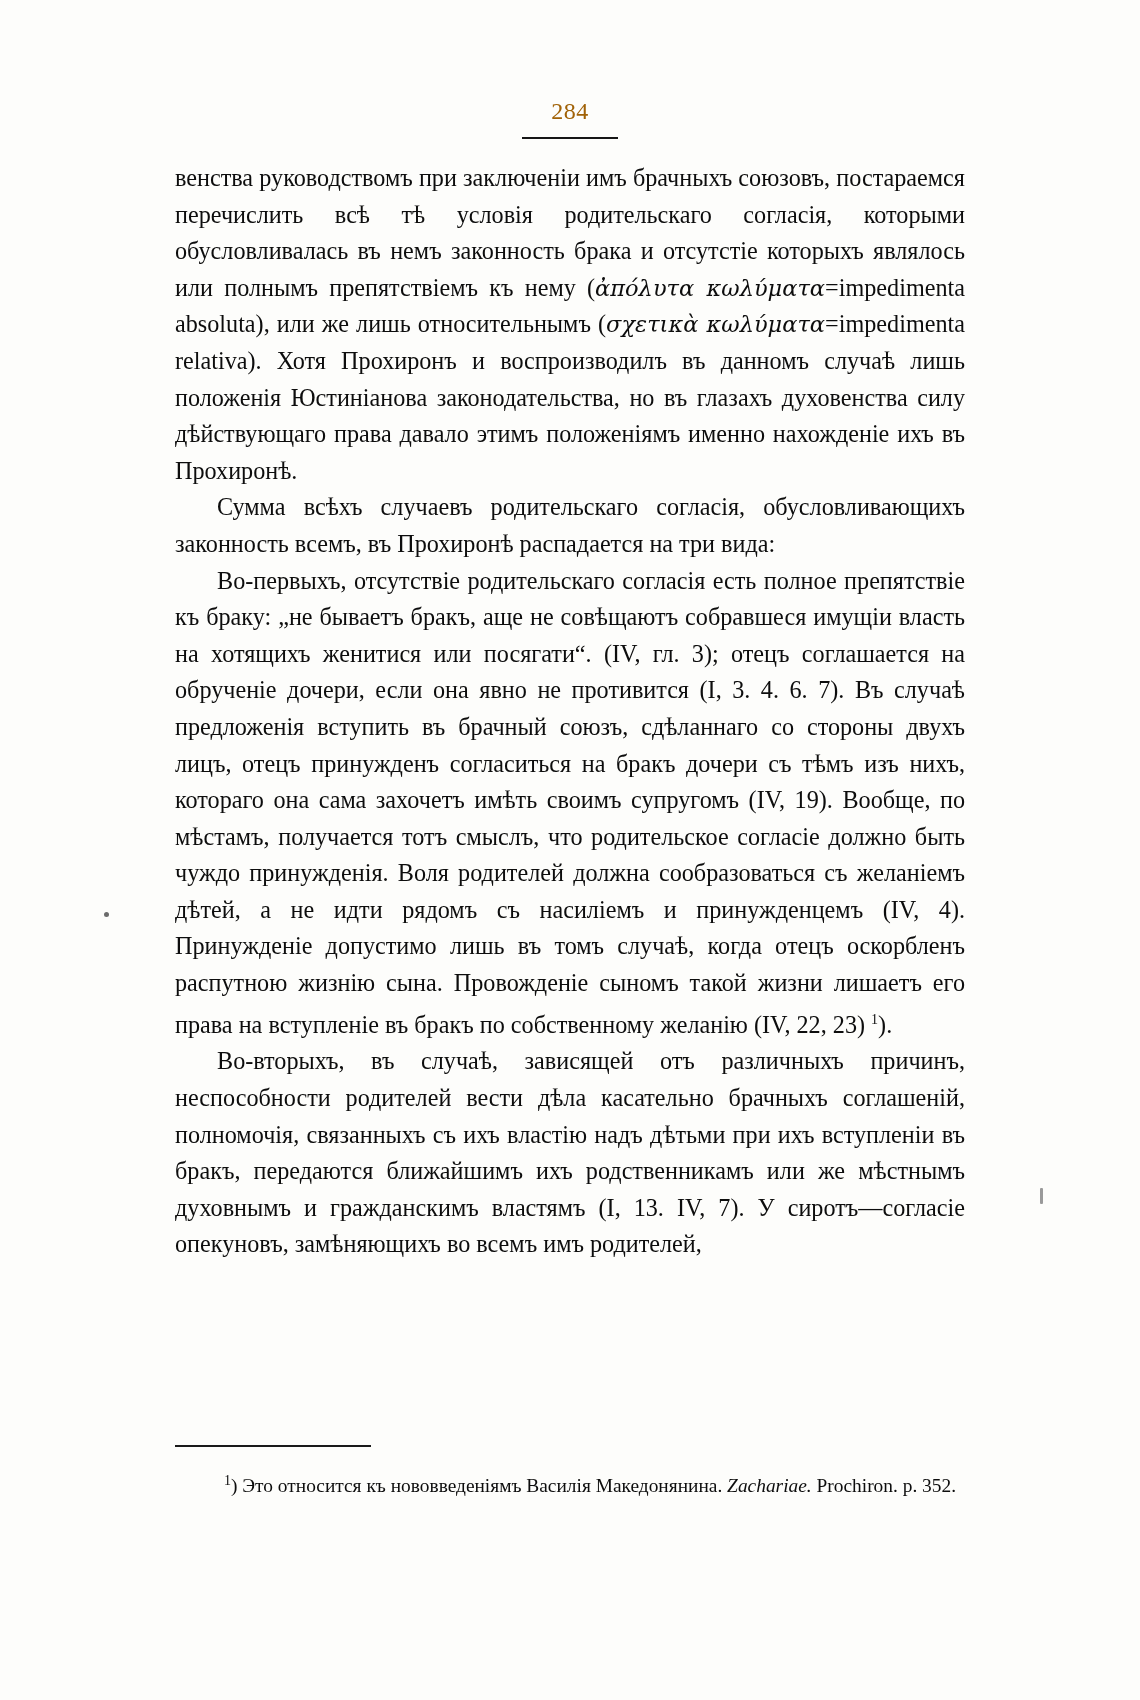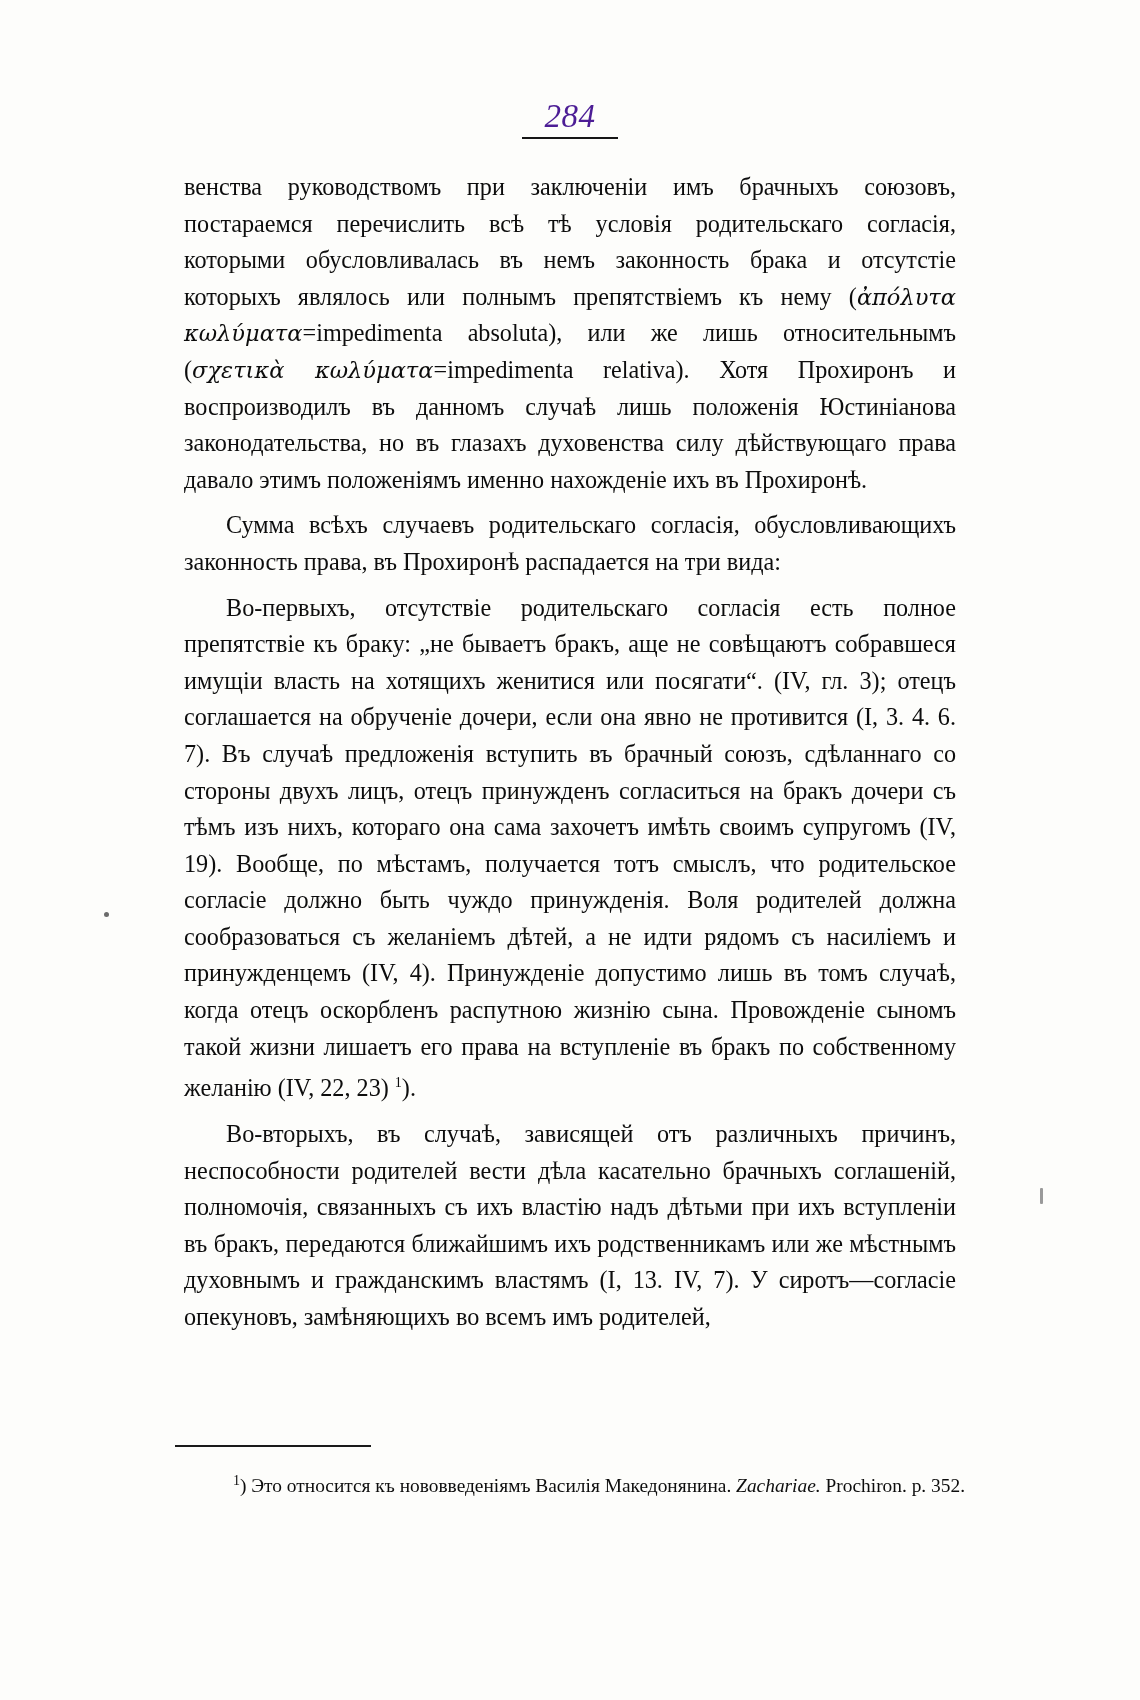--- a/index.html
+++ b/index.html
@@ -19,24 +19,23 @@
   }
   .page-number-wrap {
     position: absolute;
     top: 98px;
     left: 0;
     right: 0;
     text-align: center;
   }
   .page-number {
     font-family: "Liberation Serif", serif;
-    font-size: 33px;
+    font-size: 24px;
     letter-spacing: 0.5px;
-    color: #4c1d95;
-    font-style: italic;
+    color: #a16207;
   }
   .page-rule {
     position: absolute;
     top: 137px;
     left: 50%;
     transform: translateX(-50%);
     width: 96px;
     height: 2px;
     background: #161616;
   }
@@ -44,21 +43,21 @@
     position: absolute;
     top: 160px;
     left: 175px;
     width: 790px;
     font-size: 24.2px;
     line-height: 36.6px;
     text-align: justify;
     text-justify: inter-word;
   }
   .body-text p {
-    margin: 9px;
+    margin: 0;
   }
   .body-text p.indent {
     text-indent: 42px;
   }
   .gk {
     font-family: "DejaVu Serif", serif;
     font-style: italic;
     font-size: 22.5px;
   }
   .lat {
@@ -75,21 +74,21 @@
     height: 2px;
     background: #1a1a1a;
   }
   .footnote {
     position: absolute;
     left: 175px;
     top: 1466px;
     width: 790px;
     font-size: 19.4px;
     line-height: 30px;
-    text-align: right;
+    text-align: center;
   }
   .footnote p { margin: 0; }
   .footnote .fn-indent { text-indent: 40px; }
   .fn-marker {
     vertical-align: super;
     font-size: 14px;
   }
   .fn-it { font-style: italic; }
   .speck {
     position: absolute;
@@ -104,21 +103,21 @@
 
 <div class="page">
 
   <div class="page-number-wrap">
     <span class="page-number">284</span>
   </div>
   <div class="page-rule"></div>
 
   <div class="body-text">
     <p>венства руководствомъ при заключеніи имъ брачныхъ союзовъ, постараемся перечислить всѣ тѣ условія родительскаго согласія, которыми обусловливалась въ немъ законность брака и отсутстіе которыхъ являлось или полнымъ препятствіемъ къ нему (<span class="gk">ἀπόλυτα κωλύματα</span>=<span class="lat">impedimenta absoluta</span>), или же лишь относительнымъ (<span class="gk">σχετικὰ κωλύματα</span>=<span class="lat">impedimenta relativa</span>). Хотя Прохиронъ и воспроизводилъ въ данномъ случаѣ лишь положенія Юстиніанова законодательства, но въ глазахъ духовенства силу дѣйствующаго права давало этимъ положеніямъ именно нахожденіе ихъ въ Прохиронѣ.</p>
-    <p class="indent">Сумма всѣхъ случаевъ родительскаго согласія, обусловливающихъ законность права, въ Прохиронѣ распадается на три вида:</p>
+    <p class="indent">Сумма всѣхъ случаевъ родительскаго согласія, обусловливающихъ законность всемъ, въ Прохиронѣ распадается на три вида:</p>
     <p class="indent"><span class="it">Во-первыхъ</span>, отсутствіе родительскаго согласія есть полное препятствіе къ браку: <span class="it">„не бываетъ бракъ, аще не совѣщаютъ собравшеся имущіи власть на хотящихъ женитися или посягати“</span>. (IV, гл. 3); отецъ соглашается на обрученіе дочери, если она явно не противится (I, 3. 4. 6. 7). Въ случаѣ предложенія вступить въ брачный союзъ, сдѣланнаго со стороны двухъ лицъ, отецъ принужденъ согласиться на бракъ дочери съ тѣмъ изъ нихъ, котораго она сама захочетъ имѣть своимъ супругомъ (IV, 19). Вообще, по мѣстамъ, получается тотъ смыслъ, что родительское согласіе должно быть чуждо принужденія. Воля родителей должна сообразоваться съ желаніемъ дѣтей, а не идти рядомъ съ насиліемъ и принужденцемъ (IV, 4). Принужденіе допустимо лишь въ томъ случаѣ, когда отецъ оскорбленъ распутною жизнію сына. Провожденіе сыномъ такой жизни лишаетъ его права на вступленіе въ бракъ по собственному желанію (IV, 22, 23) <span class="fn-marker">1</span>).</p>
     <p class="indent"><span class="it">Во-вторыхъ</span>, въ случаѣ, зависящей отъ различныхъ причинъ, неспособности родителей вести дѣла касательно брачныхъ соглашеній, полномочія, связанныхъ съ ихъ властію надъ дѣтьми при ихъ вступленіи въ бракъ, передаются ближайшимъ ихъ родственникамъ или же мѣстнымъ духовнымъ и гражданскимъ властямъ (I, 13. IV, 7). У сиротъ—согласіе опекуновъ, замѣняющихъ во всемъ имъ родителей,</p>
   </div>
 
   <div class="footnote-rule"></div>
   <div class="footnote">
     <p class="fn-indent"><span class="fn-marker">1</span>) Это относится къ нововведеніямъ Василія Македонянина. <span class="fn-it">Zachariae.</span> Prochiron. p. 352.</p>
   </div>
 
   <div class="speck speck1"></div>

